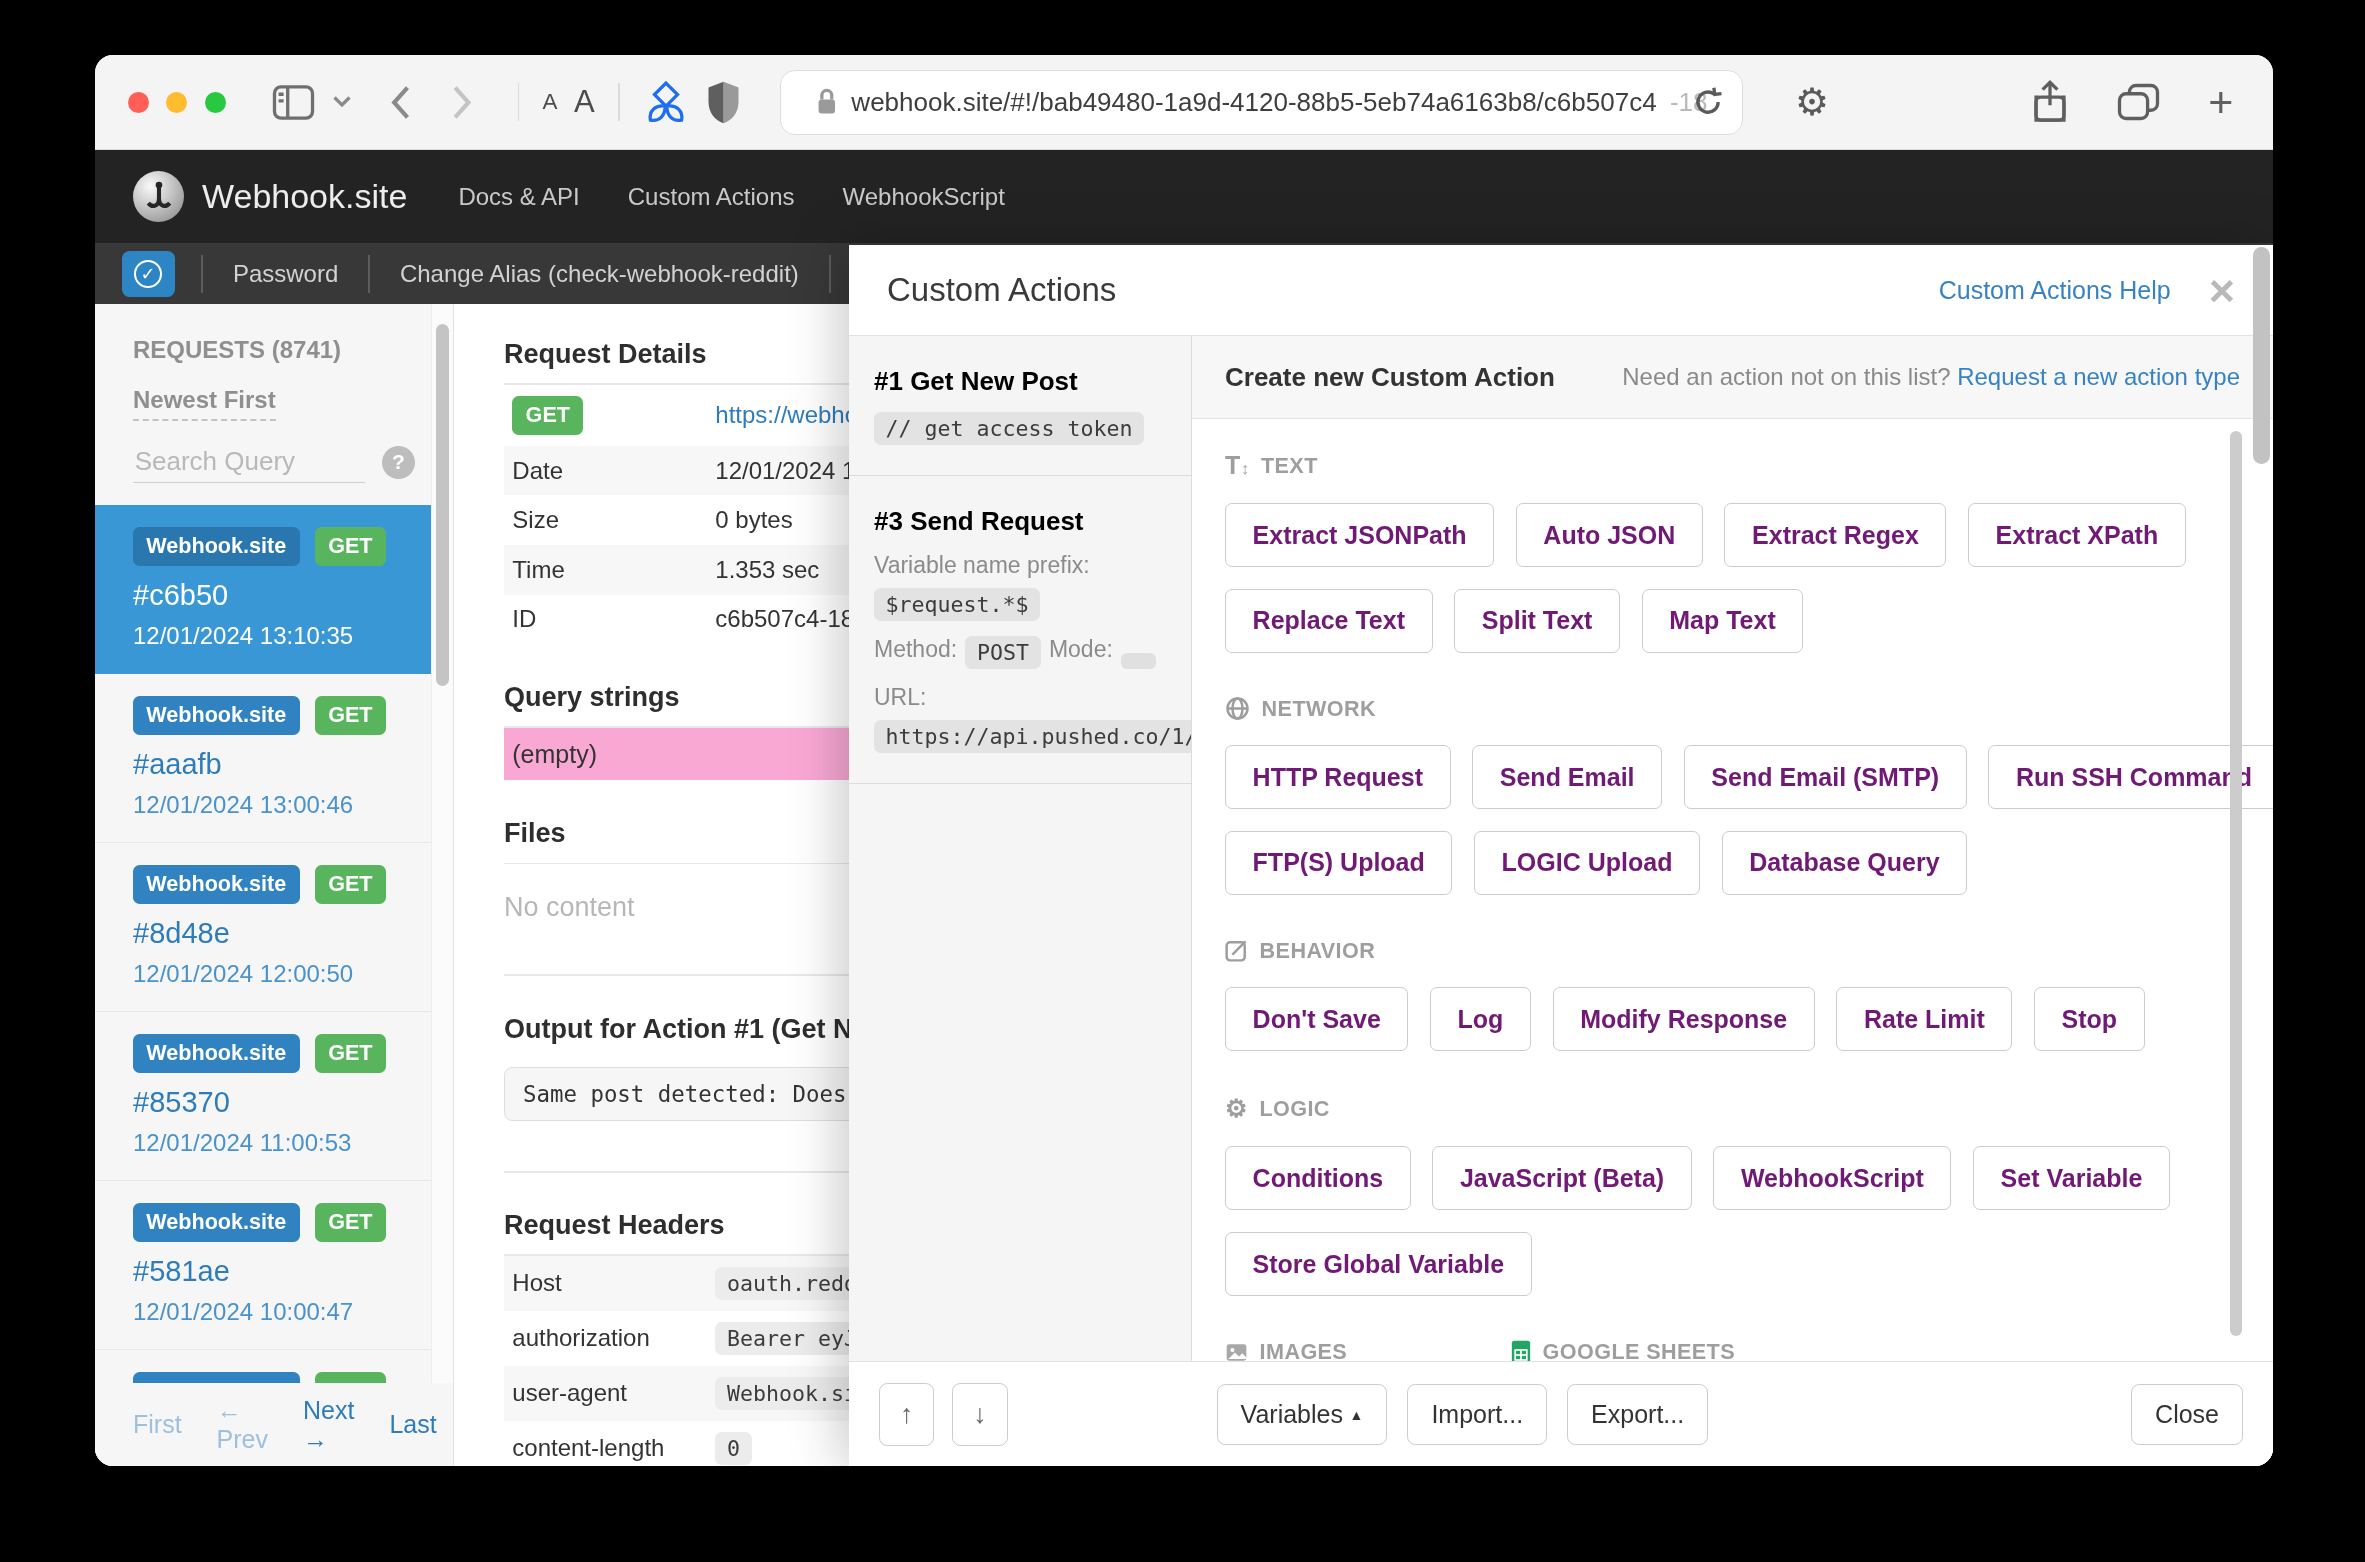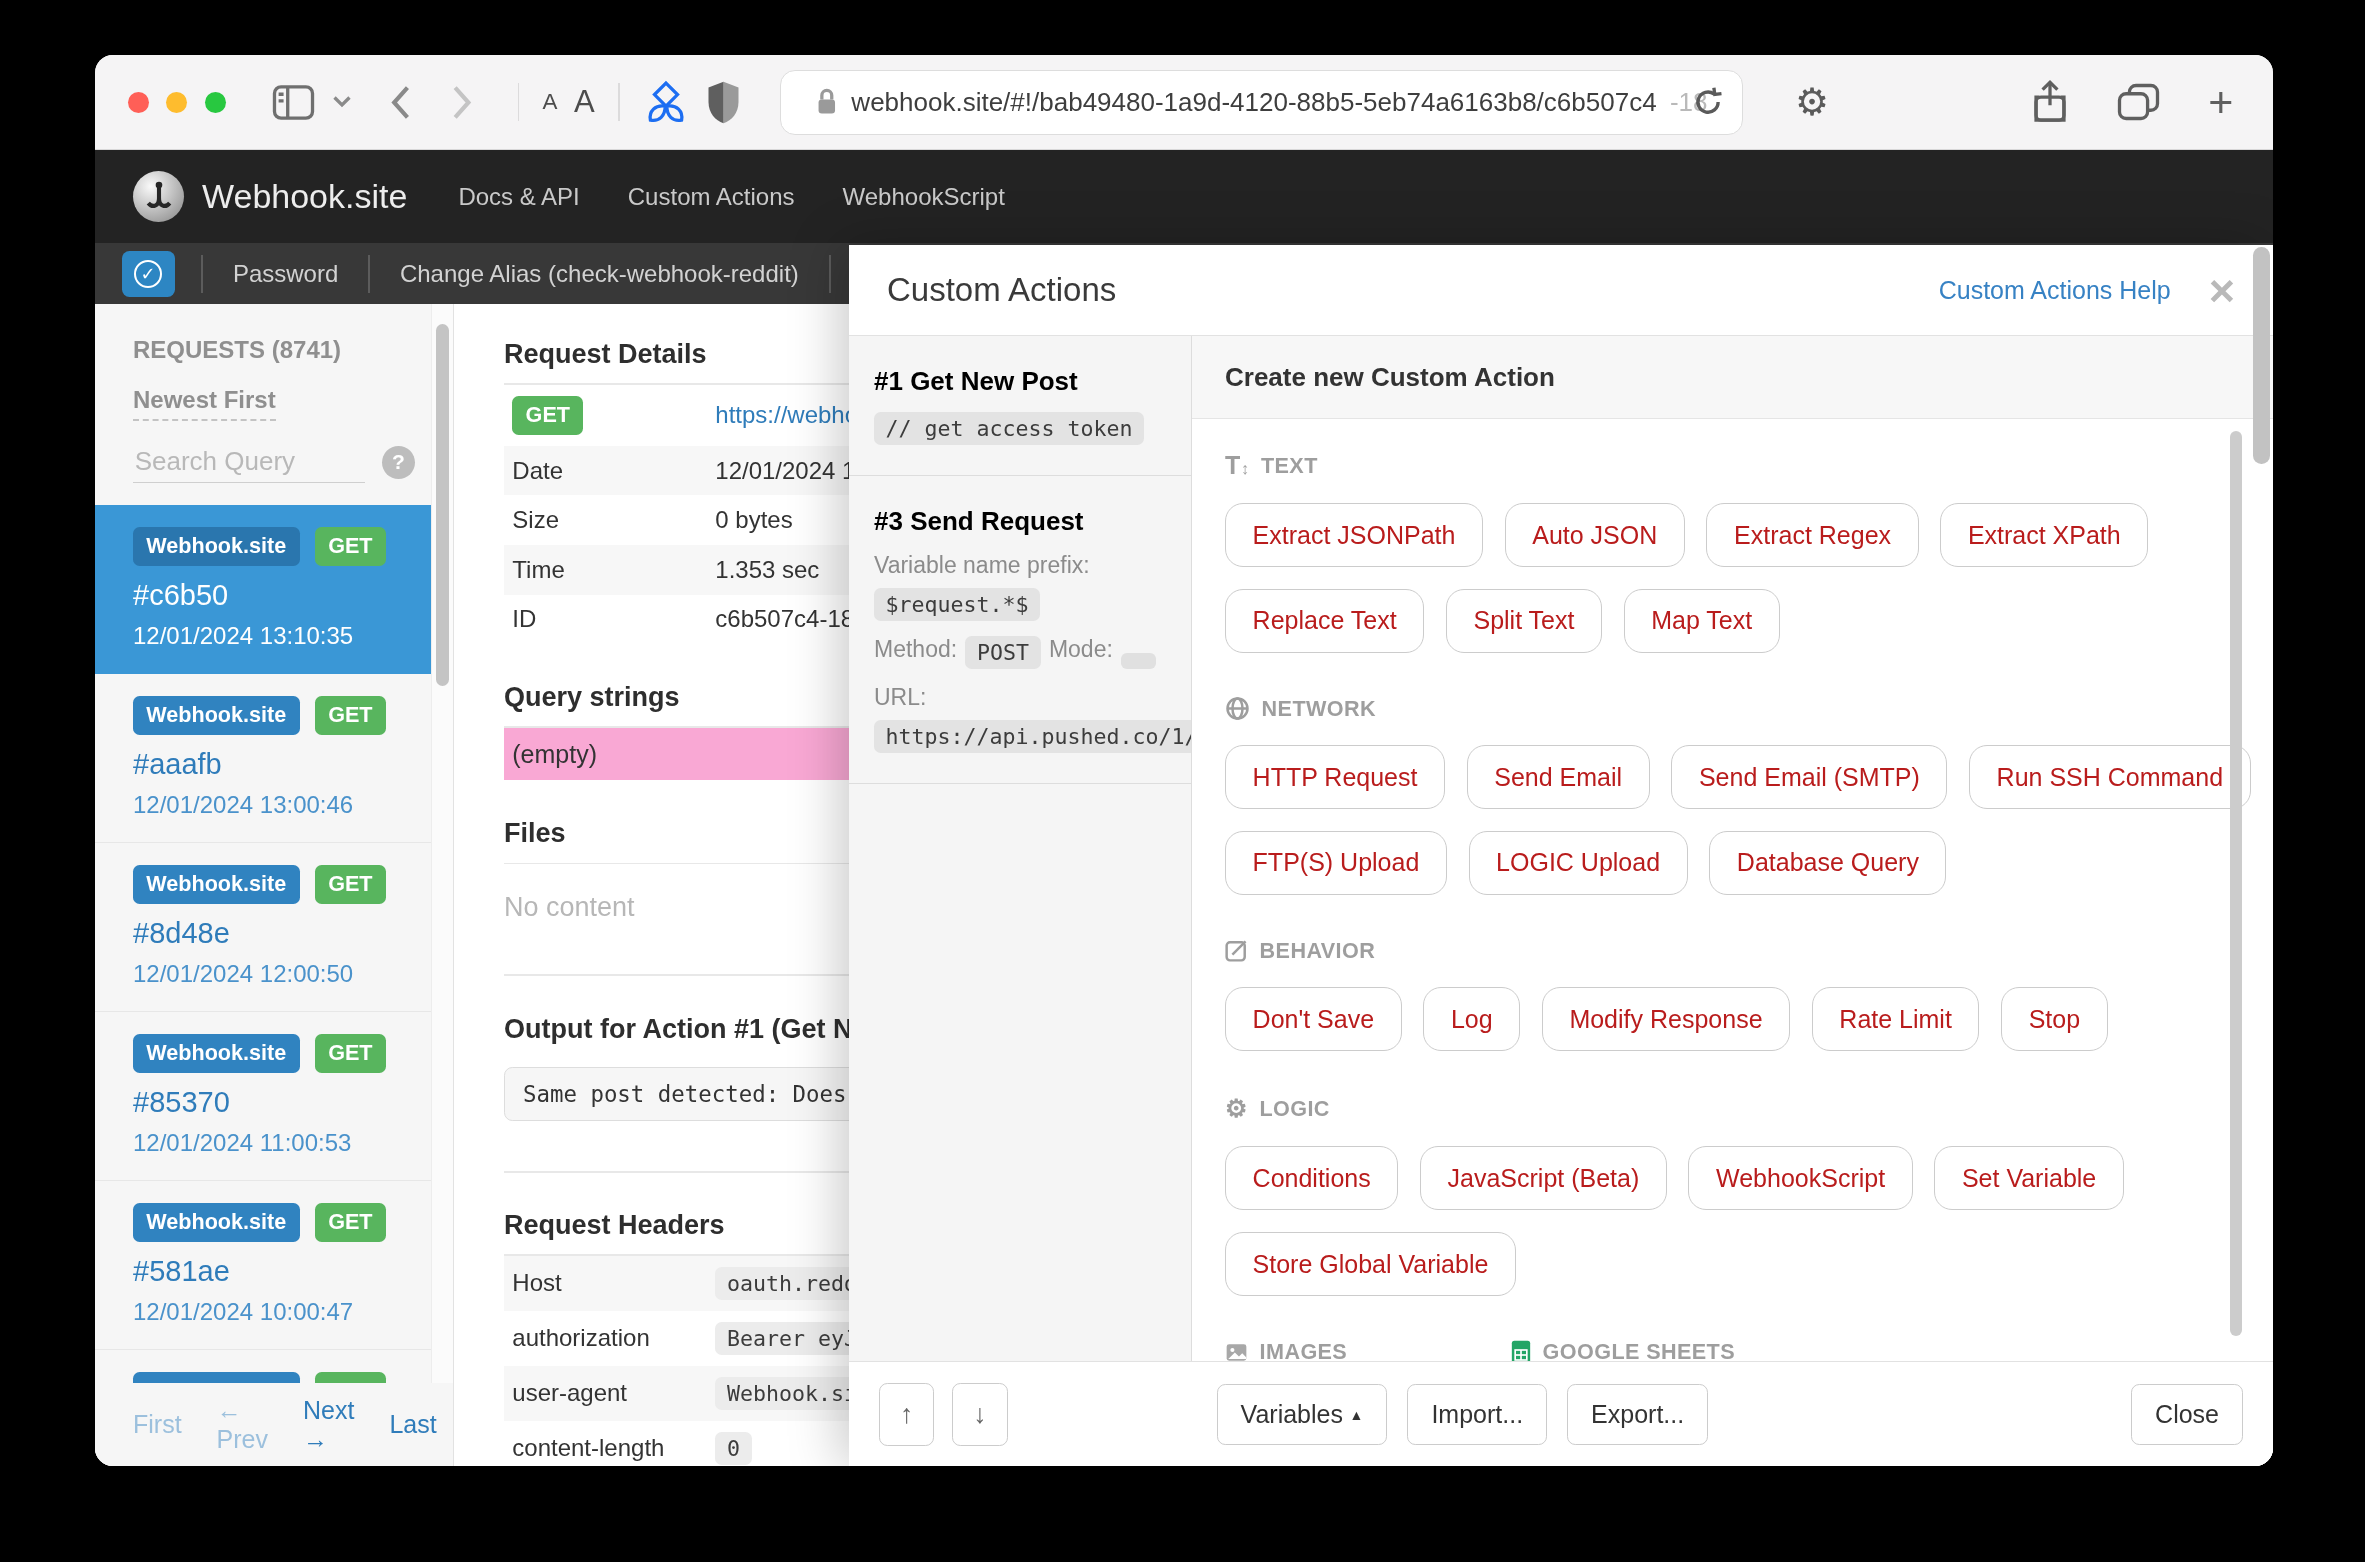--- a/index.html
+++ b/index.html
@@ -129,22 +129,22 @@
   .sub-header { height:83px; flex:none; background:#f7f7f7; border-bottom:1.7px solid #e5e5e5;
     display:flex; align-items:center; padding:0 33px; }
   .create-title { font-size:26px; font-weight:bold; color:#333; }
   .sh-right { margin-left:auto; font-size:24px; color:#8a8a8a; white-space:nowrap; }
   .sh-link { color:#3782c4; }
   .sections { flex:1; padding:32px 33px; overflow:hidden; }
   .section { margin-bottom:43px; }
   .sec-head { display:flex; align-items:center; gap:11.6px; font-size:21.6px; font-weight:bold;
     color:#9e9e9e; letter-spacing:0.4px; margin-bottom:23px; }
   .btn-row { display:flex; gap:21.6px; margin-bottom:21.6px; }
-  .abtn { background:#fff; border:1.7px solid #ccc; border-radius:18px; padding:16.6px 26.6px;
-    font-size:25px; color:#b91c1c; white-space:nowrap; font-family:"Liberation Sans",sans-serif; }
+  .abtn { background:#fff; border:1.7px solid #ccc; border-radius:7px; padding:16.6px 26.6px;
+    font-size:25px; color:#701a75; white-space:nowrap; font-family:"Liberation Sans",sans-serif;font-weight:bold; }
   .cols { display:flex; }
   .col-a { width:286px; flex:none; }
   .sec-ico-t { font-weight:bold; font-size:25px; color:#9e9e9e; }
   .sec-ico-t small { font-size:16.6px; }
   .gear-ico { font-size:25px; color:#9e9e9e; }
   .inner-scroll { position:absolute; right:31px; top:95px; width:12.5px; height:905px;
     background:#ccc; border-radius:6.6px; }
 
   .modal-footer { height:105px; flex:none; border-top:1.7px solid #e2e2e2; background:#fff;
     display:flex; align-items:center; padding:0 30px; gap:18px; }
@@ -451,20 +451,24 @@
               </div>
             <div class="al-line" style="margin-top:8.3px">
                 <span class="chip chip-g">https://api.pushed.co/1/push</span>
               </div>
           </div>
         </div>
 
         <div class="create-panel">
           <div class="sub-header">
             <span class="create-title">Create new Custom Action</span>
+            <span class="sh-right">
+              <span>Need an action not on this list?</span>
+              <span class="sh-link">Request a new action type</span>
+            </span>
           </div>
 
           <div class="sections">
 
             <div class="section">
               <div class="sec-head">
                 <span class="sec-ico-t">T<small>↕</small></span>
                 <span>TEXT</span>
               </div>
               <div class="btn-row">

